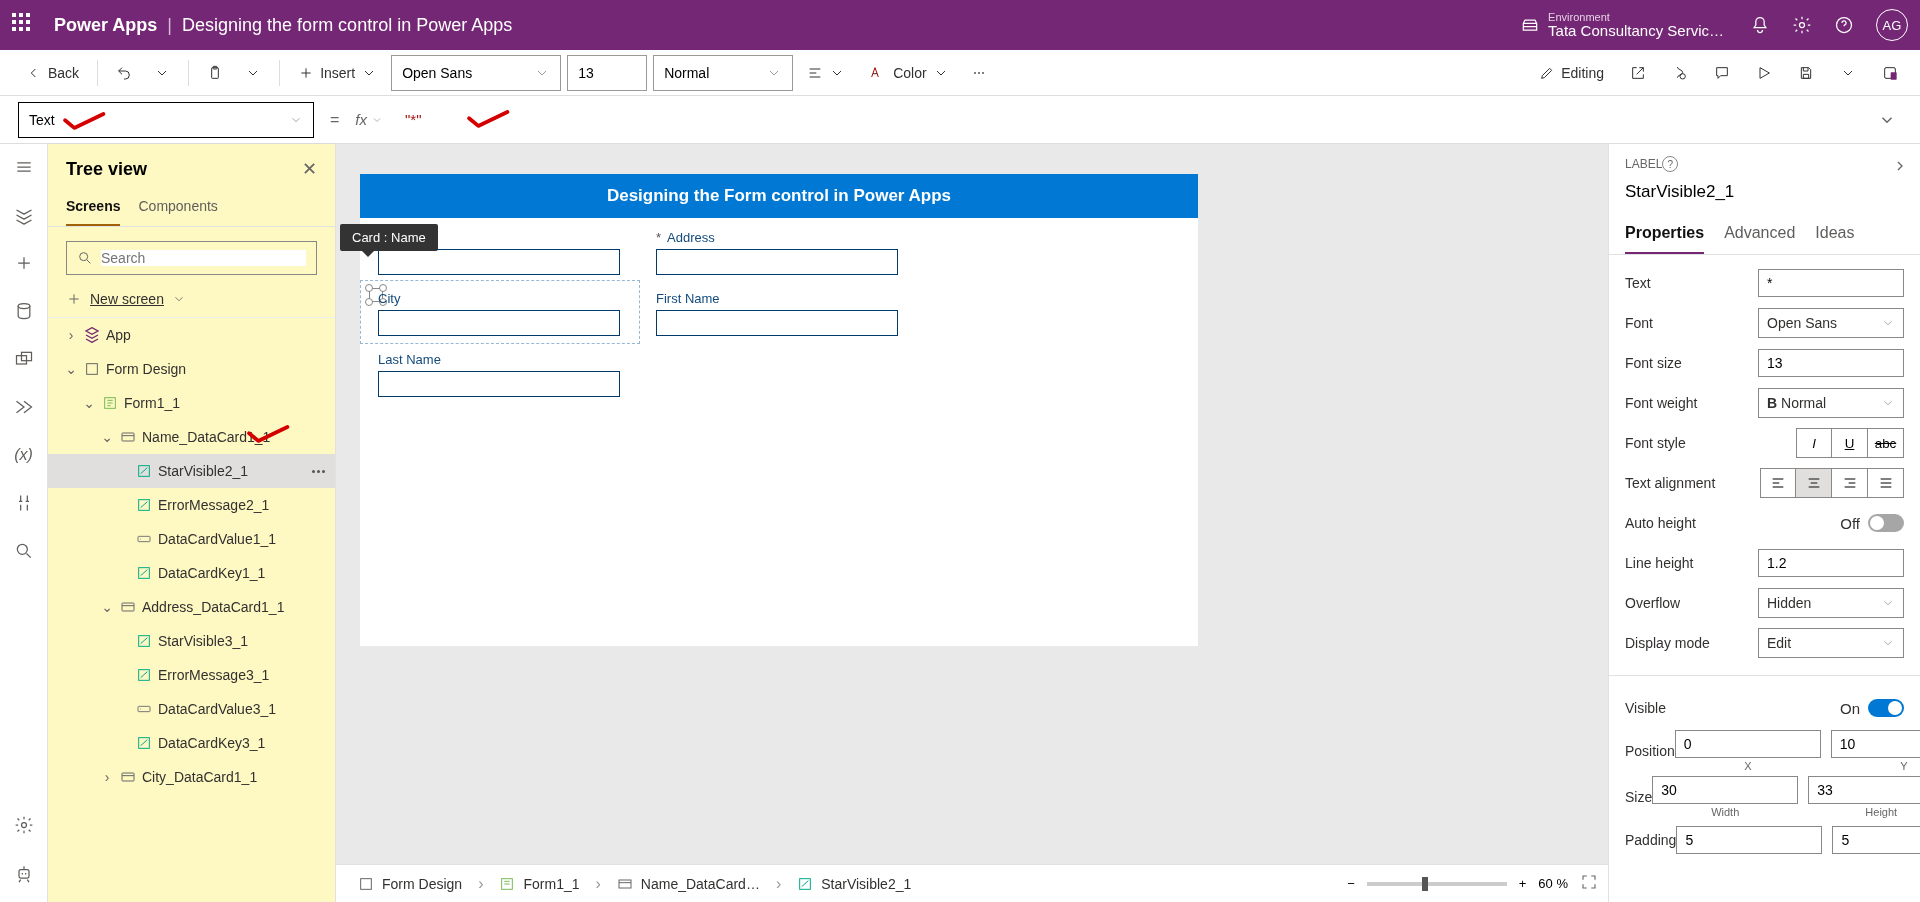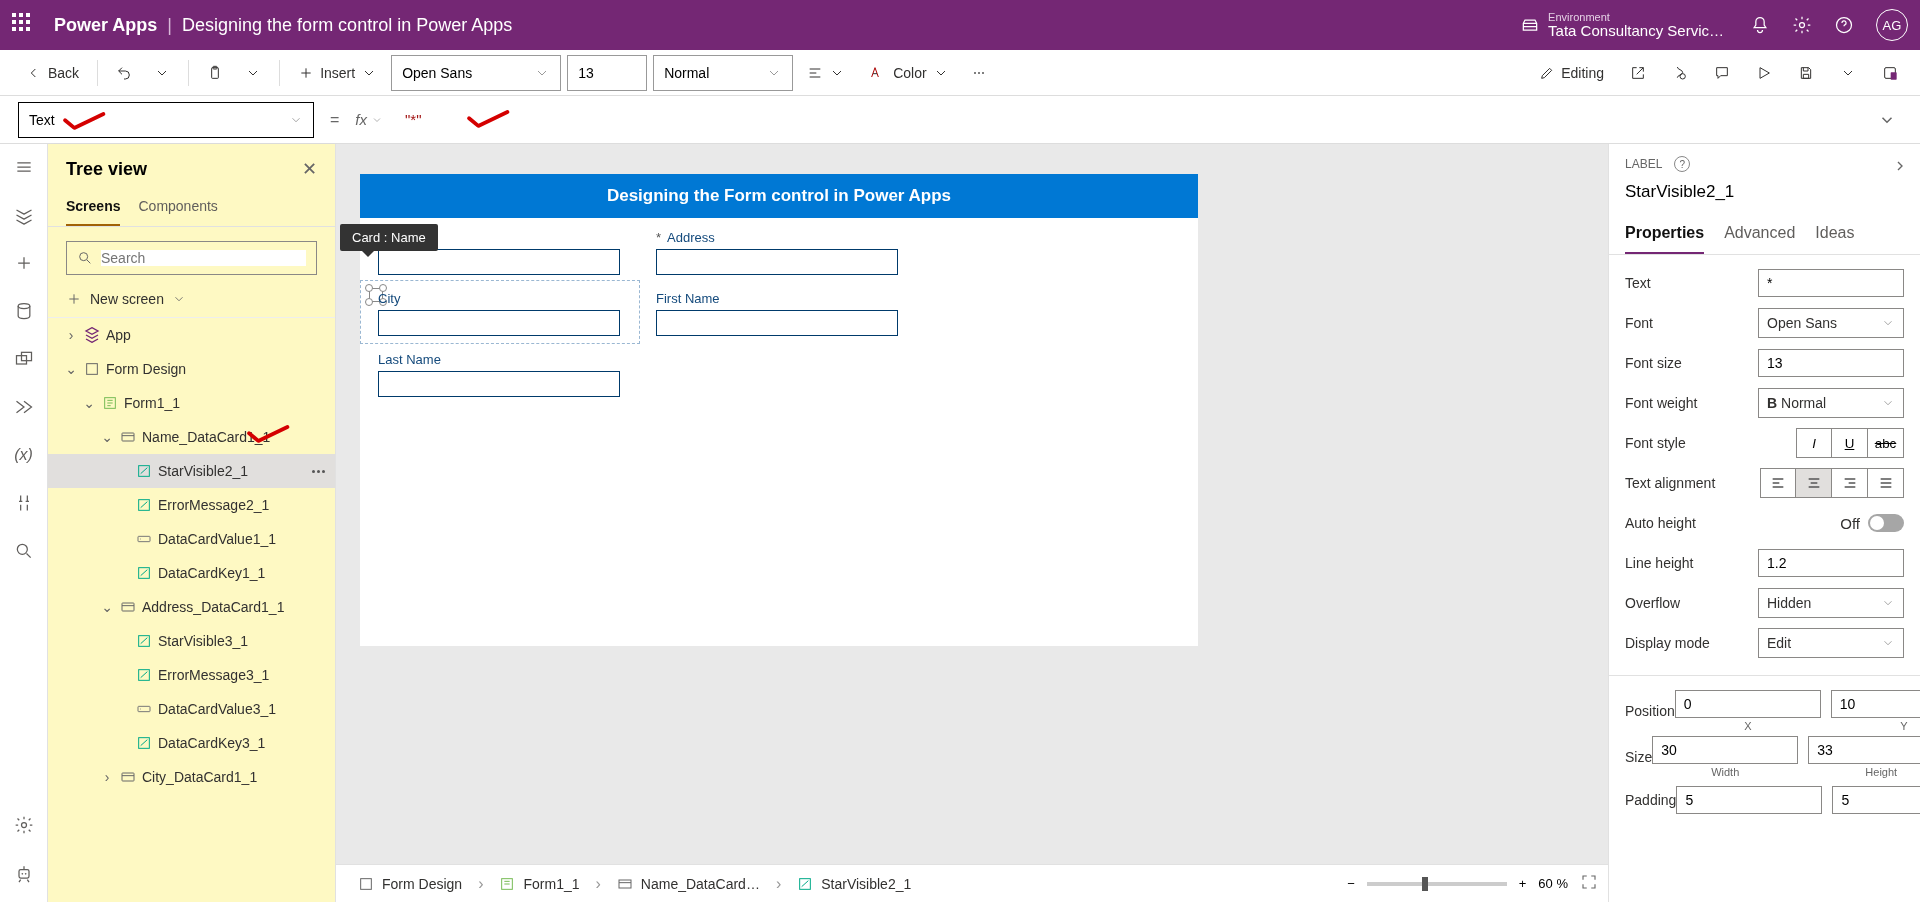--- a/index.html
+++ b/index.html
@@ -54,21 +54,21 @@
     .tree-panel { position:absolute; top:144px; left:48px; width:288px; bottom:0; background:#fef9c3; border-right:1px solid #e1e1e1; display:flex; flex-direction:column; box-shadow:2px 0 4px -2px rgba(0,0,0,0.08); }
     .tree-header { display:flex; align-items:center; justify-content:space-between; padding:14px 18px 4px; }
     .tree-title { font-size:18px; font-weight:600; }
     .tree-close { cursor:pointer; font-size:18px; color:#666; }
     .tree-tabs { display:flex; gap:18px; padding:8px 18px 0; border-bottom:1px solid #e1e1e1; }
     .tree-tab { padding:6px 0 10px; font-size:14px; color:#605e5c; cursor:pointer; }
     .tree-tab.active { color:#111; border-bottom:2px solid #a16207; font-weight:600; }
     .tree-search { margin:14px 18px 10px; height:34px; border:1px solid #8a8886; display:flex; align-items:center; padding:0 10px; gap:8px; }
     .tree-search svg { width:16px; height:16px; stroke:#666; fill:none; stroke-width:1.5; }
     .tree-search input { border:none; outline:none; flex:1; font-size:14px; }
-    .new-screen { display:flex; align-items:center; gap:8px; padding:6px 18px 10px; font-size:14px; color:#323130; cursor:pointer; }
+    .new-screen { display:flex; align-items:center; gap:8px; padding:6px 18px 10px; font-size:14px; color:#323130; cursor:pointer;text-decoration:underline; }
     .tree-scroll { flex:1; overflow-y:auto; padding-bottom:6px; border-top:1px solid #eee; }
     .tree-item { display:flex; align-items:center; height:34px; padding-right:10px; font-size:14px; color:#323130; cursor:pointer; gap:6px; }
     .tree-item.selected { background:#e1dfdd; }
     .tw { display:inline-block; }
     .tw.ind-0 { width:10px; } .tw.ind-1 { width:28px; } .tw.ind-2 { width:46px; } .tw.ind-4 { width:82px; }
     .twist { width:14px; height:14px; display:flex; align-items:center; justify-content:center; color:#666; }
     .node-icon { width:16px; height:16px; display:flex; align-items:center; justify-content:center; }
     .node-icon svg { width:16px; height:16px; }
     .item-more { margin-left:auto; display:flex; gap:2px; }
     .item-more span { width:3px; height:3px; border-radius:50%; background:#555; }
@@ -92,21 +92,21 @@
     .crumb { display:flex; align-items:center; gap:8px; padding:4px 12px; font-size:14px; color:#323130; }
     .crumb svg { width:16px; height:16px; }
     .crumb-sep { color:#999; }
     .zoom-block { margin-left:auto; display:flex; align-items:center; gap:12px; font-size:13px; }
     .zoom-track { width:140px; height:4px; background:#ccc; position:relative; }
     .zoom-thumb { position:absolute; top:-5px; left:55px; width:6px; height:14px; background:#555; }
 
     
     .props { position:absolute; top:144px; right:0; width:312px; bottom:0; background:#fff; border-left:1px solid #e1e1e1; display:flex; flex-direction:column; }
     .props-head { padding:12px 16px 4px; }
-    .props-type { font-size:12px; color:#666; text-transform:uppercase; display:flex; align-items:center; gap:12px; }
+    .props-type { font-size:12px; color:#666; text-transform:uppercase; display:flex; align-items:center; gap:0; }
     .props-type .q { width:16px;height:16px;border:1px solid #888;border-radius:50%;display:flex;align-items:center;justify-content:center;font-size:10px;}
     .props-collapse { position:absolute; top:14px; right:12px; cursor:pointer; }
     .props-name { font-size:17px; margin-top:10px; }
     .props-tabs { display:flex; gap:20px; padding:0 16px; border-bottom:1px solid #e1e1e1; margin-top:10px; }
     .props-tab { padding:8px 0 10px; font-size:16px; color:#605e5c; cursor:pointer; }
     .props-tab.active { color:#111; border-bottom:2px solid #742774; font-weight:600; }
     .props-body { flex:1; overflow-y:auto; padding:10px 16px 20px; }
     .prop-row { display:flex; align-items:center; justify-content:space-between; min-height:36px; font-size:14px; color:#323130; margin-bottom:4px; }
     .prop-row input[type=text] { width:146px; height:28px; border:1px solid #8a8886; padding:0 8px; font-size:14px; }
     .prop-row .mini-input { width:64px; height:28px; border:1px solid #8a8886; padding:0 8px; font-size:14px; }
@@ -783,20 +783,29 @@
         <span>Display mode</span>
       <div class="dd">
           <span>Edit</span>
           <svg class="chev-down" viewBox="0 0 24 24" style="width:14px;height:14px;stroke:#666;fill:none">
             <path d="M6 9l6 6 6-6"></path>
           </svg>
         </div>
       </div>
     <div class="sep-line"></div>
     <div class="prop-row">
+        <span>Visible</span>
+      <div class="toggle-wrap">
+          <span>On</span>
+          <div class="toggle on">
+            <div class="knob"></div>
+          </div>
+        </div>
+      </div>
+    <div class="prop-row">
         <span>Position</span>
       <div style="display:flex;gap:10px">
         <div class="pair-col">
             <input type="text" class="mini-input" value="0" style="">
             <span class="sub">X</span>
           </div>
         <div class="pair-col">
             <input type="text" class="mini-input" value="10" style="">
             <span class="sub">Y</span>
           </div>

